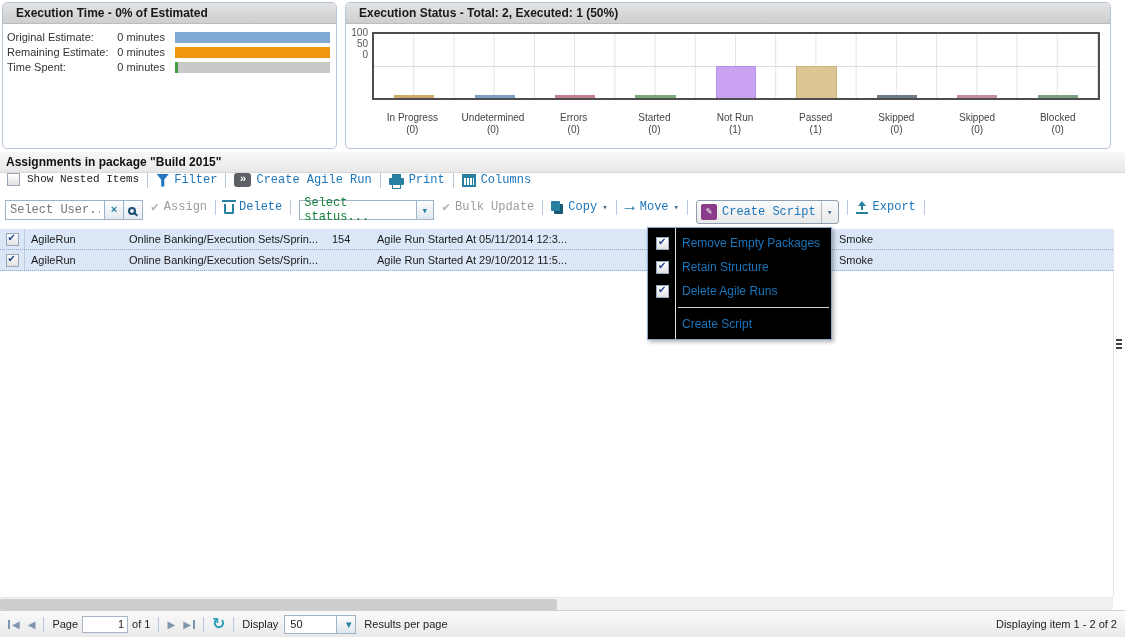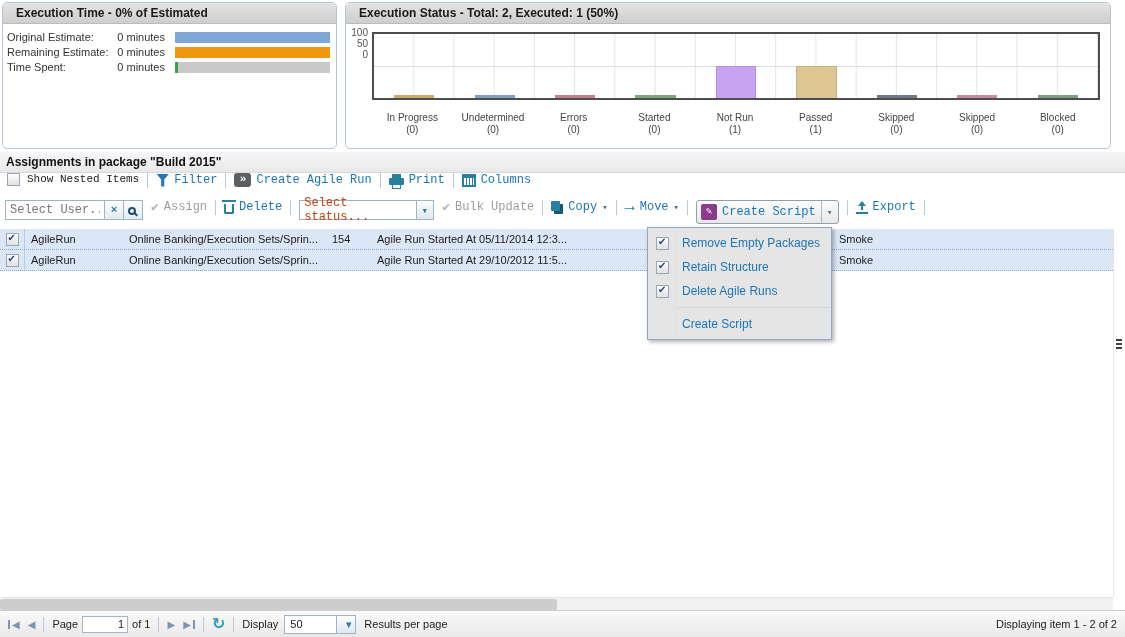--- a/index.html
+++ b/index.html
@@ -91,21 +91,21 @@
     transform:rotate(45deg); right:-4px; bottom:-2px; }
   .caret { font-size:9px; color:#4a6a88; }
 
   
   .txt { height:20px; border:1px solid #9fb3c6; background:#fff; font-size:12px; color:#909090;
          padding:0 4px; font-family:inherit; }
   .sm-btn { height:20px; width:19px; border:1px solid #9fb3c6; border-left:none;
     background:linear-gradient(#fdfdfd,#e3eaf1); display:flex; align-items:center; justify-content:center;
     color:#27809f; font-size:11px; font-weight:bold; }
   .fake-select { display:flex; height:20px; border:1px solid #9fb3c6; background:#fff; align-items:center; }
-  .fake-select .fs-text { padding:0 4px; color:#c2410c; font-size:12px; }
+  .fake-select .fs-text { padding:0 4px; color:#15803d; font-size:12px; }
   .fake-select .fs-btn { width:19px; height:18px; margin-left:auto; border-left:1px solid #9fb3c6;
     background:linear-gradient(#fdfdfd,#dfe7ef); display:flex; align-items:center; justify-content:center; color:#27809f; }
 
   .pressed-btn { display:flex; align-items:center; border:1px solid #8f9fae; border-radius:3px;
     background:linear-gradient(#fbfbfb,#e8e8e8); height:24px; padding:0 0 0 4px; }
   .pressed-btn .pb-main { display:flex; align-items:center; gap:5px; padding-right:5px; color:#1b75bb; font-size:12px; }
   .pressed-btn .pb-caret { width:17px; height:22px; border-left:1px solid #b0bcc8;
     display:flex; align-items:center; justify-content:center; }
 
   
@@ -120,21 +120,21 @@
   .col-number { flex:0 0 45px; }
   .col-name { flex:0 0 202px; }
   .col-assigned { flex:0 0 260px; }
   .col-type { flex:0 0 100px; }
   .col-desc { flex:1; }
   .drow { height:21px; background:#dbe7f6; border-bottom:1px dotted #89a8d0; }
   .drow .col-sel { border-right:1px solid #b9cce4; height:100%; align-items:center; }
   .vline { position:absolute; left:1113px; top:229px; height:368px; width:1px; background:#e3e3e3; }
 
   
-  .menu { position:absolute; left:647px; top:227px; width:185px; background:#e5e5e5;
+  .menu { position:absolute; left:647px; top:227px; width:185px; background:#000000;
     border:1px solid #8fa8c8; box-shadow:2px 2px 4px rgba(0,0,0,.3); padding:3px 0; z-index:10; }
   .menu::before { content:""; position:absolute; left:27px; top:0; bottom:0; width:1px; background:#e0e0e0; }
   .menu-item { display:flex; align-items:center; height:24px; padding-left:8px; color:#1b75bb; font-size:12px; }
   .menu-item .cb { margin-right:13px; }
   .menu-sep { height:1px; background:#d4d4d4; margin:4px 2px 4px 30px; }
   .menu-footer { height:24px; display:flex; align-items:center; padding-left:34px; color:#1b75bb; font-size:12px; }
 
   
   .hscroll { position:absolute; left:0; top:597px; width:1113px; height:13px; background:#f1f1f1; border-top:1px solid #e6e6e6; }
   .hthumb { position:absolute; left:0; top:1px; width:557px; height:11px; background:#cdcdcd; border-radius:2px; }

